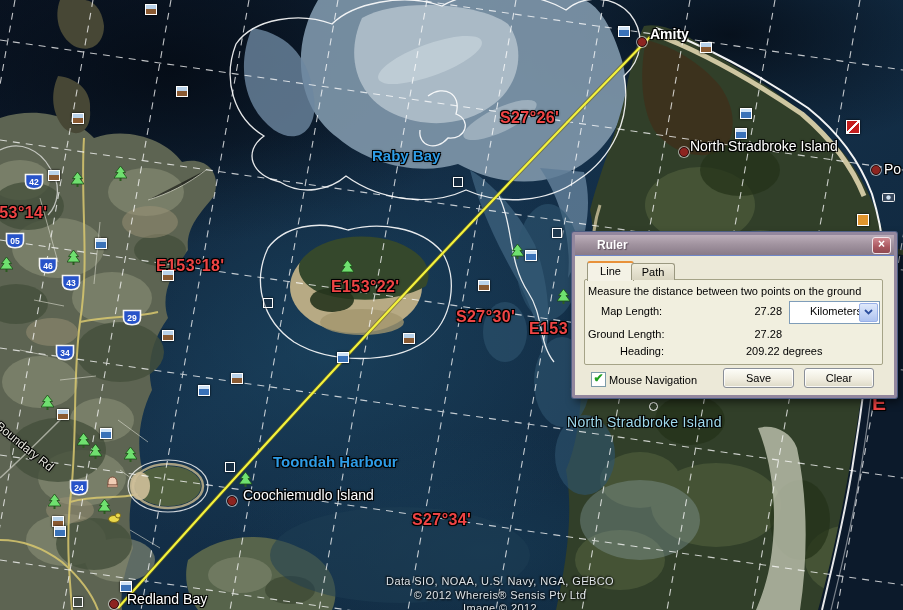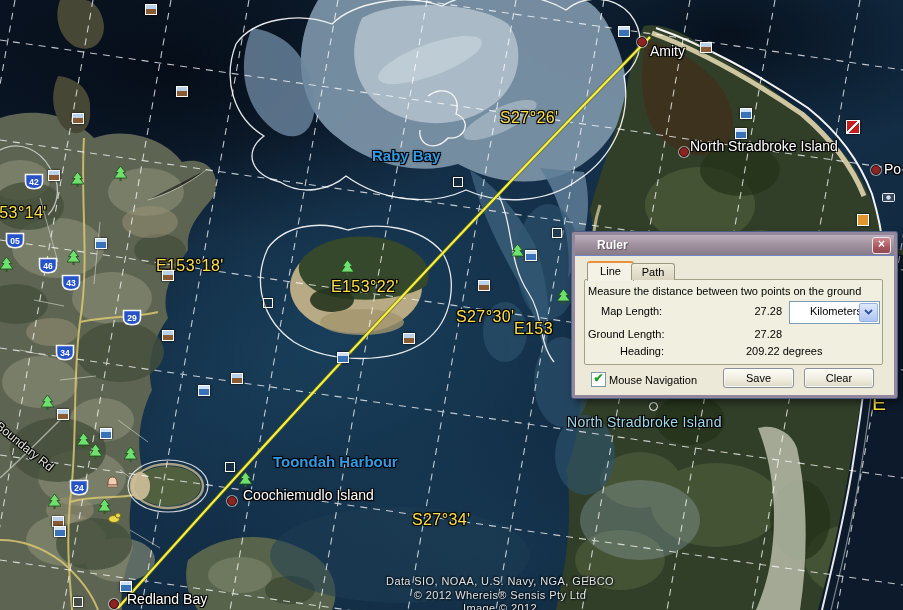--- a/index.html
+++ b/index.html
@@ -3,21 +3,21 @@
 <meta charset="utf-8">
 <style>
   html,body{margin:0;padding:0;background:#000;}
   #stage{position:relative;width:903px;height:610px;overflow:hidden;background:#0e2236;
          font-family:"Liberation Sans",sans-serif;-webkit-font-smoothing:antialiased;}
   #mapsvg{position:absolute;left:0;top:0;z-index:0;}
 
   
   .lbl{position:absolute;white-space:nowrap;z-index:3;
        text-shadow:-1px -1px 0 #000,1px -1px 0 #000,-1px 1px 0 #000,1px 1px 0 #000,0 0 3px #000;}
-  .lbl.grid{color:#fde047;font-weight:normal;font-size:16px;letter-spacing:.4px;}
+  .lbl.grid{color:#ef4444;font-weight:bold;font-size:16px;letter-spacing:.4px;}
   .lbl.grid.big{font-size:21px;}
   .lbl.place{color:#fff;font-size:14px;}
   .lbl.water{color:#2e9ce6;font-weight:bold;font-size:15px;}
   .lbl.island{color:#9fd9ec;font-size:14px;letter-spacing:.3px;}
   .lbl.road{color:#e3e3da;font-size:12px;transform:rotate(39deg);transform-origin:0 0;}
   .copyright{position:absolute;left:300px;width:400px;text-align:center;z-index:3;color:#dde2e6;
              font-size:11px;text-shadow:1px 1px 2px #000,-1px -1px 2px #000;letter-spacing:.4px;}
 
   
   .mk{position:absolute;z-index:4;line-height:0;}
@@ -282,24 +282,24 @@
     <div class="dtext" style="left:34px;top:139px">Mouse Navigation</div>
 
     <button class="xpbtn" style="left:148px;top:133px">Save</button>
     <button class="xpbtn" style="left:229px;top:133px;width:70px">Clear</button>
   </div>
 <div class="lbl grid" style="left: 500px; top: 109px;">S27°26'</div>
     <div class="lbl grid" style="left: -10px; top: 204px;">153°14'</div>
     <div class="lbl grid" style="left: 156px; top: 241px; margin-top: 16px;">E153°18'</div>
     <div class="lbl grid" style="left: 331px; top: 278px;">E153°22'</div>
     <div class="lbl grid" style="left: 456px; top: 308px;">S27°30'</div>
-    <div class="lbl grid" style="left: 514px; top: 320px;">E153</div>
+    <div class="lbl grid" style="left: 529px; top: 320px;">E153</div>
     <div class="lbl grid" style="left: 412px; top: 511px;">S27°34'</div>
     <div class="lbl grid big" style="left: 872px; top: 391px;">E</div>
-    <div class="lbl place" style="left: 650px; top: 43px;">Amity</div>
+    <div class="lbl place" style="left: 650px; top: 26px; font-weight: bold;">Amity</div>
     <div class="lbl place" style="left: 690px; top: 138px;">North Stradbroke Island</div>
     <div class="lbl place" style="left: 884px; top: 161px;">Po</div>
     <div class="lbl water" style="left: 348px; top: 147px; margin-left: 24px;">Raby Bay</div>
     <div class="lbl island" style="left: 567px; top: 414px;">North Stradbroke Island</div>
     <div class="lbl water" style="left: 273px; top: 453px;">Toondah Harbour</div>
     <div class="lbl place" style="left: 243px; top: 487px;">Coochiemudlo Island</div>
     <div class="lbl place" style="left: 127px; top: 591px;">Redland Bay</div>
     <div class="lbl road" style="left: 2px; top: 419px;">Boundary Rd</div>
     <div class="mk" style="left: 24px; top: 173px; text-decoration: underline;"><svg width="20" height="17" viewBox="0 0 20 17">
         <path d="M1.5,1.5 h17 v7.5 q0,6.5 -8.5,6.8 q-8.5,-0.3 -8.5,-6.8 Z" fill="#2753c9" stroke="#f5f5f5" stroke-width="1.6"></path>

